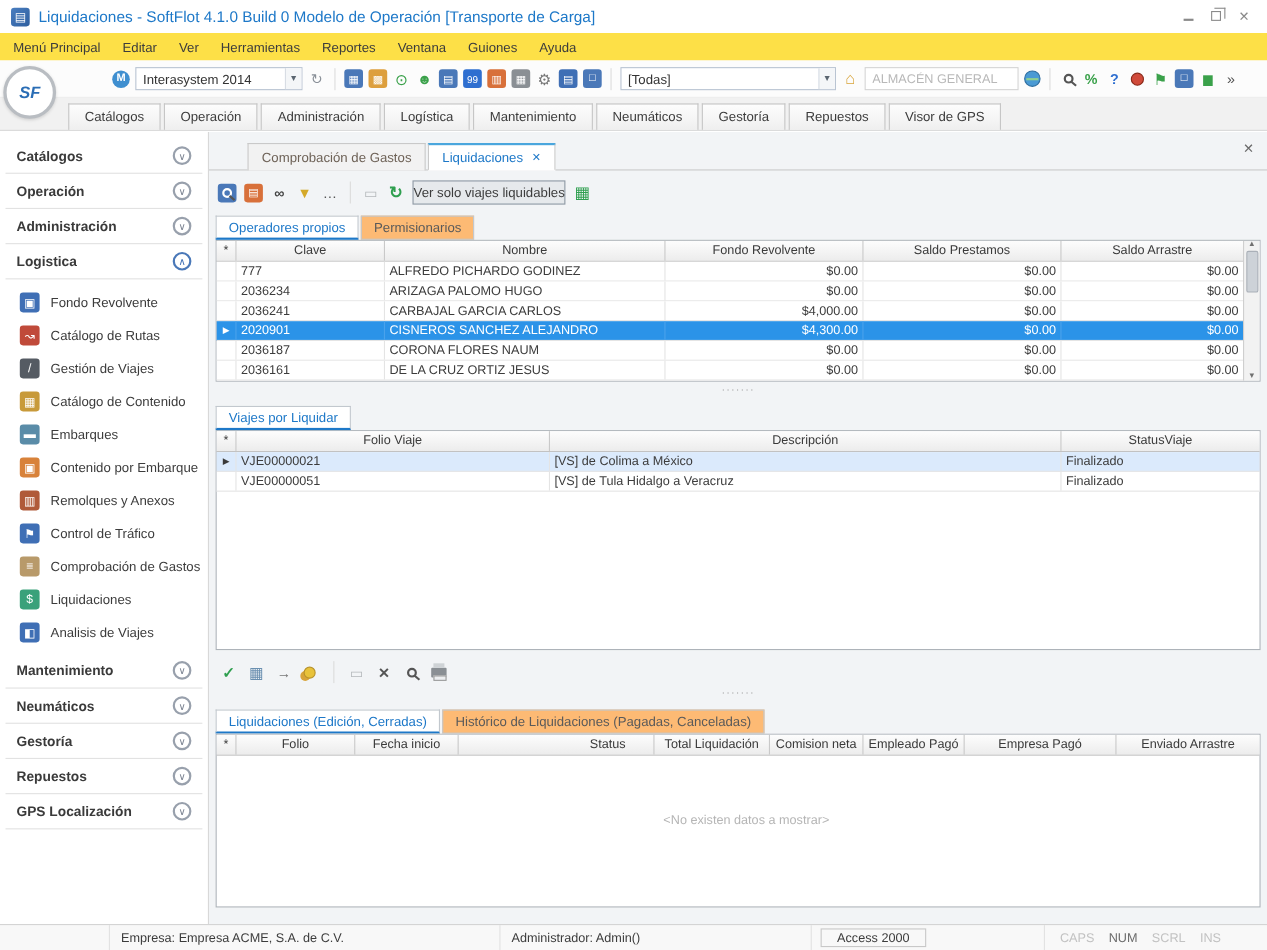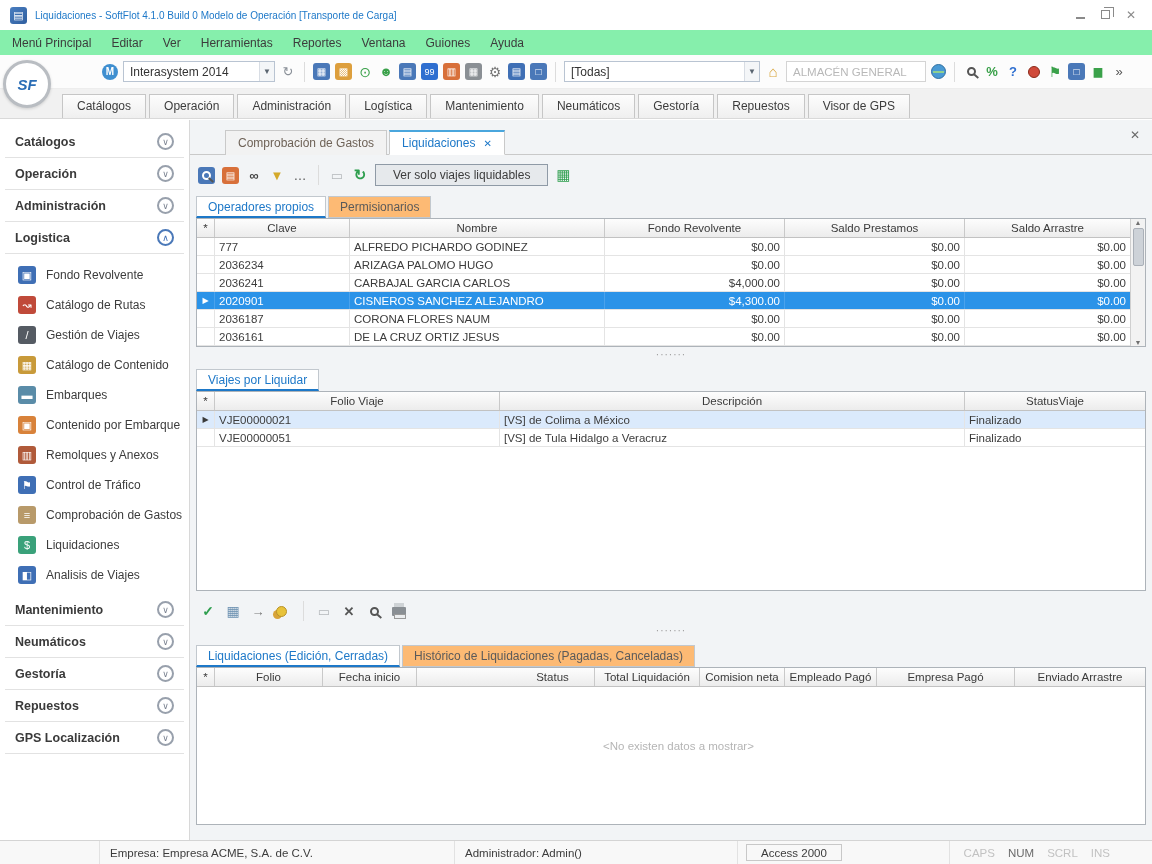--- a/index.html
+++ b/index.html
@@ -6,29 +6,29 @@
   html,body { width:1152px; height:864px; }
   body {
     font-family: "Liberation Sans", sans-serif;
     font-size: 12px; color:#3c3c3c; background:#fff; overflow:hidden; position:relative;
   }
   .app { position:relative; width:1152px; height:864px; background:#fff; }
 
   
   .titlebar { height:30px; display:flex; align-items:center; gap:8px; padding:0 10px; background:#fff; }
   .appicon { width:17px; height:17px; border-radius:3px; background:linear-gradient(135deg,#4a7ec0,#2f5f9f); color:#fff; font-size:11px; display:flex; align-items:center; justify-content:center; }
-  .wtitle { color:#1d78c8; font-size:10px; }
+  .wtitle { color:#1d78c8; font-size:14px; }
   .winbtns { margin-left:auto; display:flex; gap:16px; align-items:center; padding-right:6px; color:#8a8a8a; }
   .mini { width:9px; height:2px; background:#8a8a8a; display:inline-block; }
   .rest { position:relative; width:9px; height:9px; border:1px solid #8a8a8a; display:inline-block; }
   .rest::before { content:""; position:absolute; top:-4px; left:2px; width:9px; height:9px; border:1px solid #8a8a8a; border-bottom:none; border-left:none; }
   .wclose { font-size:12px; color:#8a8a8a; }
 
   
-  .menubar { height:25px; display:flex; align-items:center; gap:20px; padding:0 12px; background:#86efac; }
+  .menubar { height:25px; display:flex; align-items:center; gap:20px; padding:0 12px; background:#fde047; }
   .menubar span { cursor:default; }
 
   
   .toolbar { height:34px; display:flex; align-items:center; gap:5px; padding-left:102px; padding-right:6px; background:#fcfcfc; border-bottom:1px solid #ededed; }
   .logo-circle { position:absolute; left:3px; top:60px; width:48px; height:48px; border-radius:50%; background:#fff; border:3px solid #b9bdc2; z-index:20; display:flex; align-items:center; justify-content:center; color:#2a6db5; font-weight:bold; font-style:italic; font-size:15px; box-shadow:0 1px 3px rgba(0,0,0,.15); }
   .sep { width:1px; height:20px; background:#dcdcdc; margin:0 3px; }
   .ib { width:17px; height:17px; border-radius:3px; display:flex; align-items:center; justify-content:center; font-size:10px; color:#fff; flex:0 0 auto; }
   .ig { display:flex; align-items:center; justify-content:center; min-width:16px; height:17px; font-size:13px; flex:0 0 auto; }
   .circle-m { width:16px; height:16px; border-radius:50%; background:#3f8fd0; color:#fff; font-size:10px; font-weight:bold; display:flex; align-items:center; justify-content:center; }
   .combo { display:flex; align-items:center; height:21px; background:#fff; border:1px solid #b9c4d2; font-size:12px; color:#333; }
@@ -63,21 +63,21 @@
   
   .main { position:absolute; top:120px; left:190px; right:0; bottom:24px; background:#f2f4f6; overflow:hidden; }
   .main-close { position:absolute; top:8px; right:12px; color:#6a6a6a; font-size:12px; cursor:pointer; }
 
   .doc-tabs { display:flex; gap:2px; padding-left:35px; margin-top:10px; border-bottom:1px solid #c9c9c9; height:25px; }
   .dtab { display:flex; align-items:center; gap:8px; padding:0 12px; border:1px solid #c9c9c9; border-bottom:none; background:#f2f2f2; color:#6e6257; font-size:12px; margin-bottom:-1px; height:25px; }
   .dtab.active { background:#fff; color:#1d78c8; border-top:2px solid #4aa6dd; border-bottom:1px solid #fff; }
   .dtab .tclose { color:#1d78c8; font-size:10px; }
 
   .ptoolbar { display:flex; align-items:center; gap:7px; margin:7px 6px 4px 8px; height:26px; }
-  .pbtn { border:1px solid #8f9aa6; background:#e6e9ec; padding:3px 17px; font-size:12px; color:#3c3c3c; white-space:nowrap; }
+  .pbtn { border:1px solid #8f9aa6; background:#e6e9ec; padding:3px 0; font-size:12px; color:#3c3c3c; white-space:nowrap; }
 
   .ptabs { display:flex; gap:2px; margin:8px 0 0 6px; height:22px; }
   .ptab { padding:0 11px; height:22px; line-height:20px; font-size:12px; border:1px solid #c2c8ce; background:#fdba74; color:#5a5a5a; white-space:nowrap; }
   .ptab.active { background:#fff; color:#1d78c8; border-bottom:2px solid #1d78c8; }
 
   
   .gridwrap { margin:0 6px; border:1px solid #adb3b9; background:#fff; display:flex; }
   .gbody { flex:1; min-width:0; }
   .ghead { display:flex; height:19px; background:linear-gradient(#fdfdfd,#ececec); border-bottom:1px solid #c2c2c2; font-size:11.5px; color:#3a3a3a; }
   .ghead .cell { border-right:1px solid #c9c9c9; display:flex; align-items:center; justify-content:center; overflow:hidden; white-space:nowrap; }

